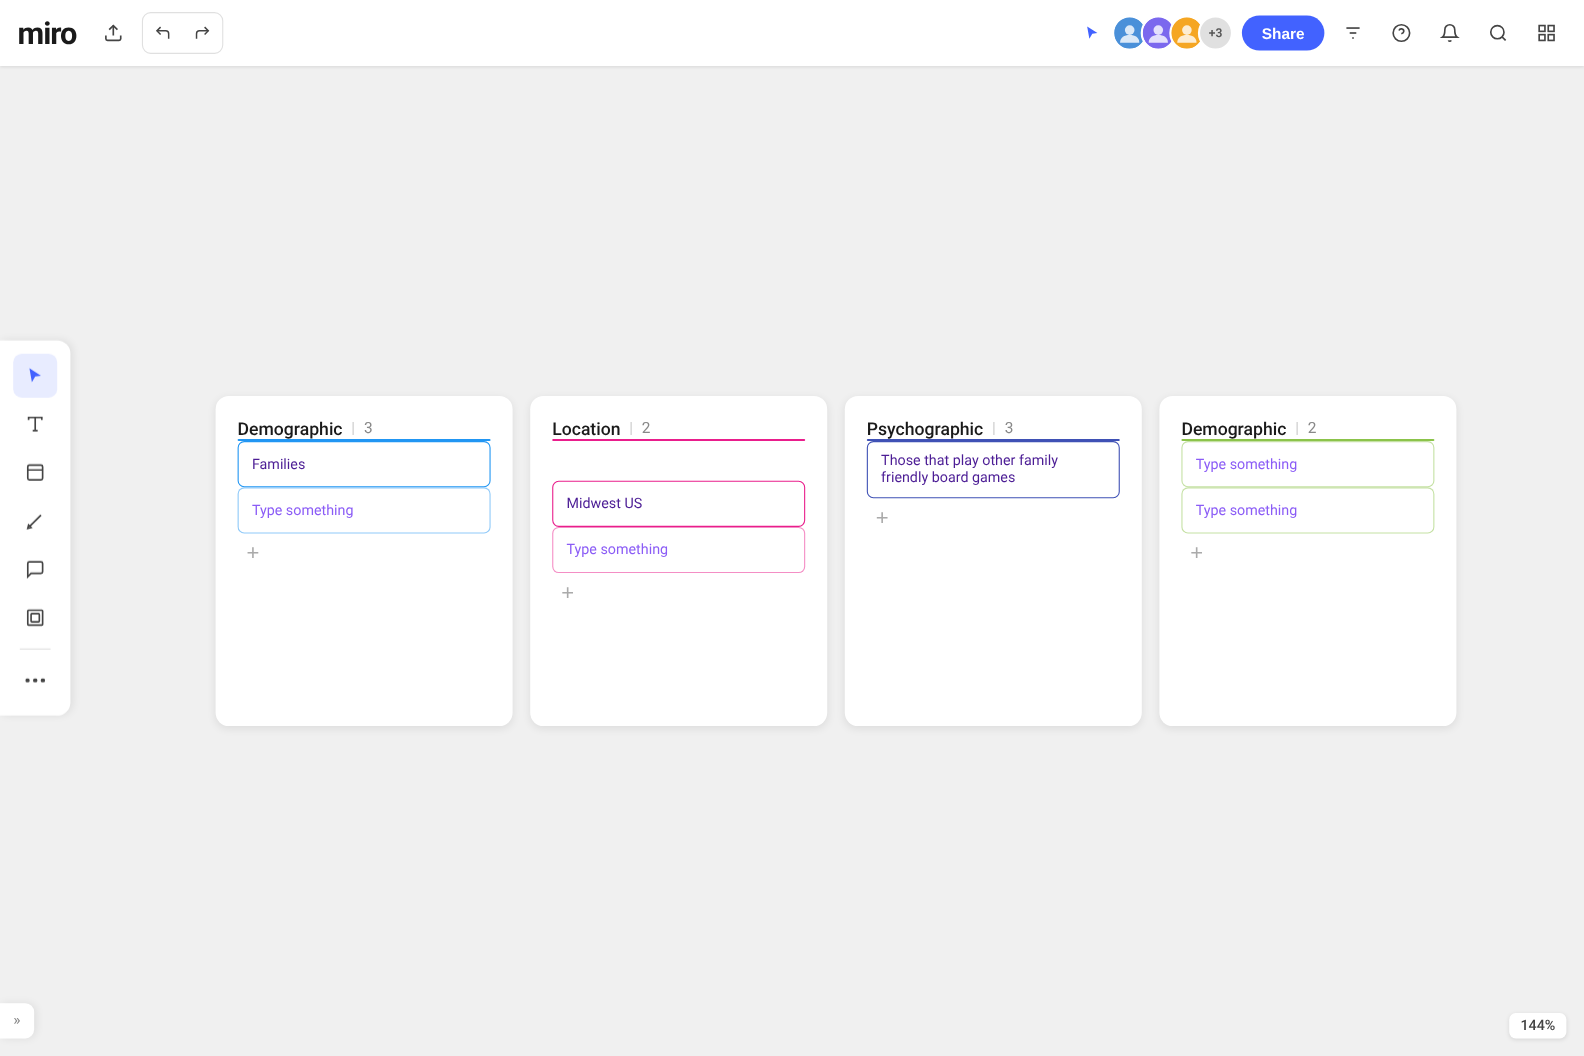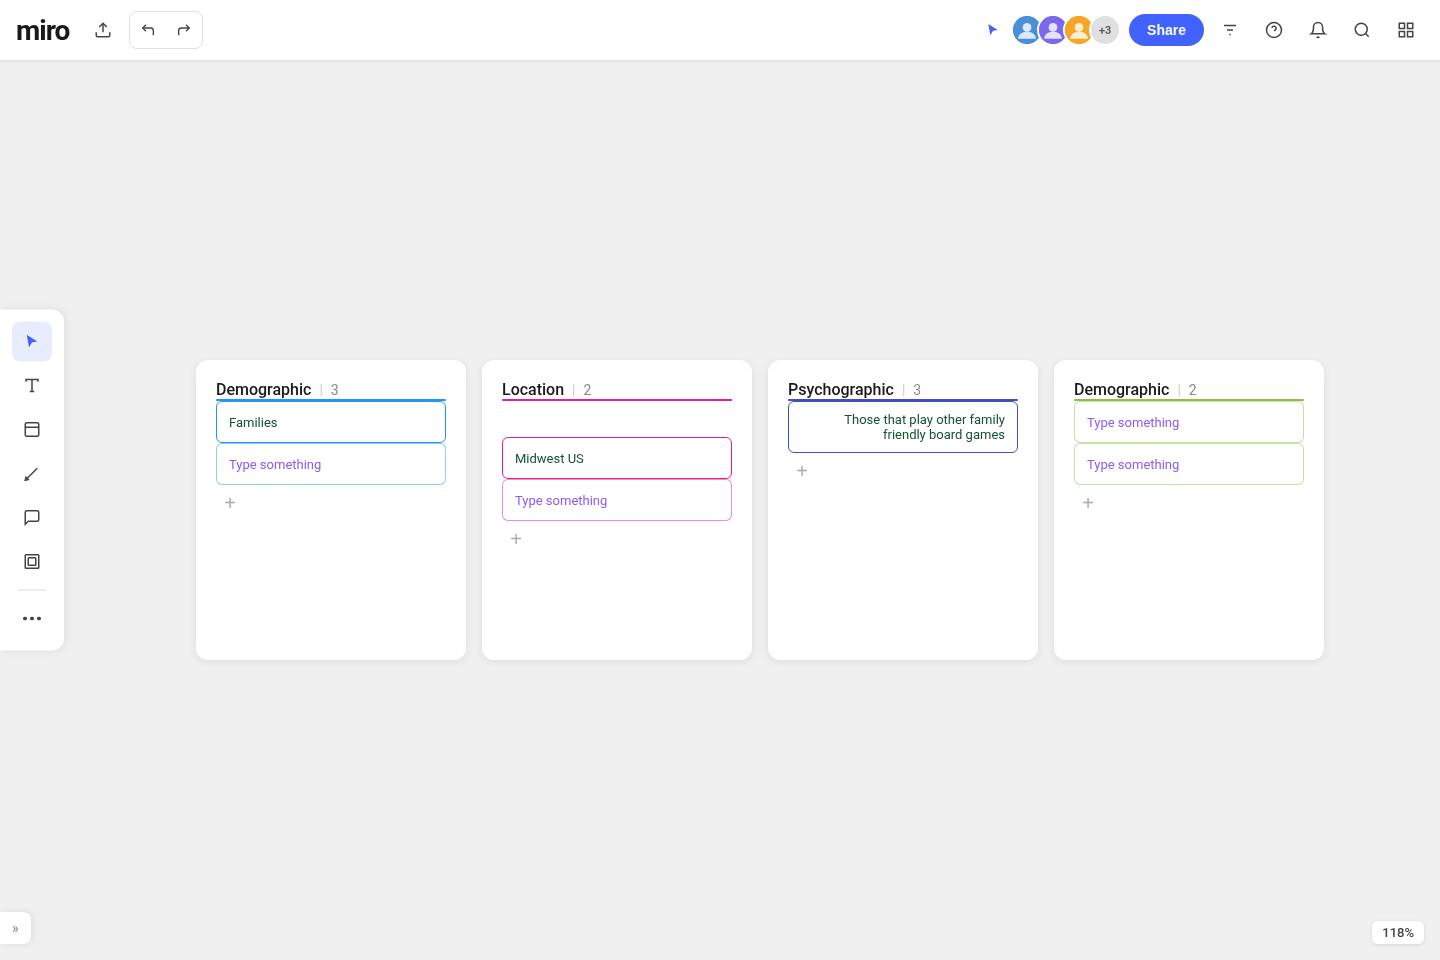--- a/index.html
+++ b/index.html
@@ -203,21 +203,21 @@
       border-radius: 1px;
       margin-top: -8px;
     }
 
     
     .card-item {
       border: 1.5px solid;
       border-radius: 6px;
       padding: 10px 12px;
       font-size: 13px;
-      color: #14532d;
+      color: #4c1d95;
       background: #fff;
       min-height: 42px;
       display: flex;
       align-items: center;
     }
     .card-item.placeholder {
       color: #8b5cf6;
     }
 
     
@@ -434,36 +434,36 @@
         <div class="card-item placeholder" style="border-color: rgba(233, 30, 140, 0.5);">Type something</div>
         <button class="add-btn">+</button>
       </div>
       <div class="column-card">
         <div class="column-header">
           <span class="column-title">Psychographic</span>
           <span class="column-divider-char">|</span>
           <span class="column-count">3</span>
         </div>
         <div class="column-underline" style="background: rgb(63, 81, 181);"></div>
-        <div class="card-item" style="border-color: rgb(63, 81, 181); text-align: right;">Those that play other family friendly board games</div>
+        <div class="card-item" style="border-color: rgb(63, 81, 181);">Those that play other family friendly board games</div>
         <button class="add-btn">+</button>
       </div>
       <div class="column-card">
         <div class="column-header">
           <span class="column-title">Demographic</span>
           <span class="column-divider-char">|</span>
           <span class="column-count">2</span>
         </div>
         <div class="column-underline" style="background: rgb(139, 195, 74);"></div>
         <div class="card-item placeholder" style="border-color: rgba(139, 195, 74, 0.5);">Type something</div>
         <div class="card-item placeholder" style="border-color: rgba(139, 195, 74, 0.5);">Type something</div>
         <button class="add-btn">+</button>
       </div>
     </div>
 </div>
 
 <div class="zoom-indicator">
-  <span>118%</span>
+  <span>144%</span>
 </div>
 
 <div class="expand-toolbar">
   <span>»</span>
 </div>
 
 </body></html>

